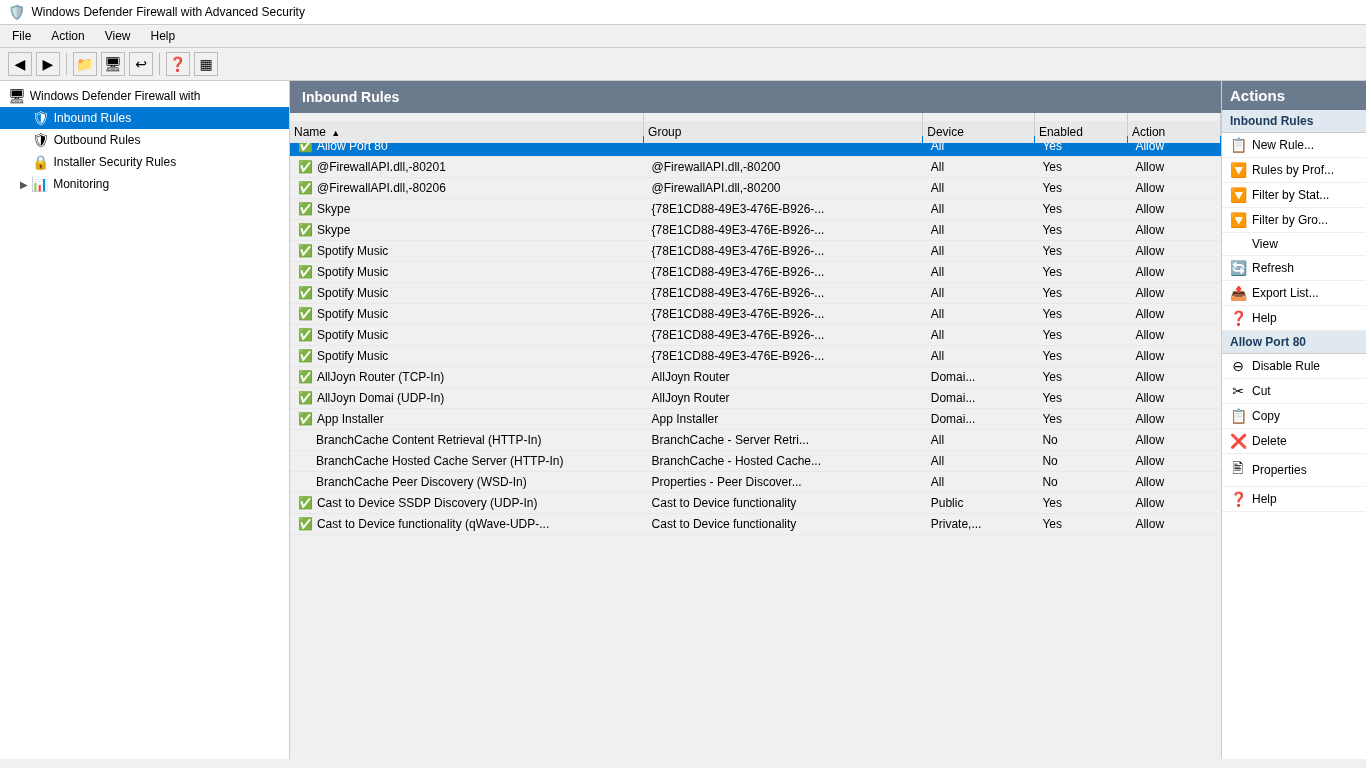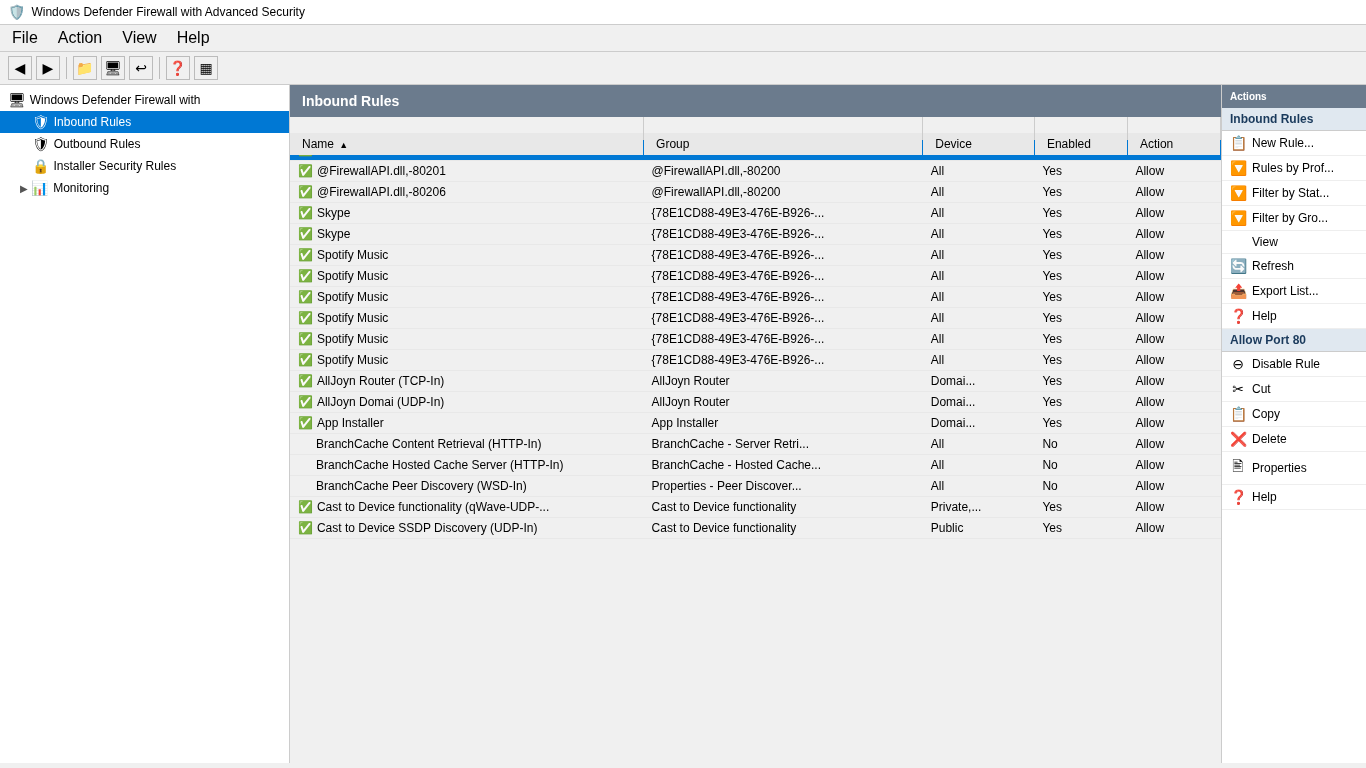--- a/index.html
+++ b/index.html
@@ -22,21 +22,21 @@
       background: #f0f0f0;
       display: flex;
       align-items: center;
       padding: 2px 4px;
       border-bottom: 1px solid #ccc;
       gap: 4px;
     }
     .menu-item {
       padding: 2px 8px;
       cursor: pointer;
-      font-size: 16px;
+      font-size: 12px;
     }
 
     
     .toolbar {
       background: #f0f0f0;
       display: flex;
       align-items: center;
       padding: 4px 8px;
       border-bottom: 1px solid #ccc;
       gap: 4px;
@@ -100,26 +100,26 @@
       overflow-x: hidden;
     }
     table {
       width: 100%;
       border-collapse: collapse;
     }
     thead th {
       background: #e8e8e8;
       border-bottom: 1px solid #ccc;
       border-right: 1px solid #ccc;
-      padding: 4px 12px;
+      padding: 4px 4px;
       text-align: left;
       font-weight: normal;
       font-size: 12px;
       position: sticky;
-      top: 16px;
+      top: 8px;
       cursor: pointer;
       user-select: none;
     }
     .sort-arrow { font-size: 9px; margin-left: 2px; }
     tbody tr { border-bottom: 1px solid #e8e8e8; margin-left: 36px; }
     tbody tr.selected-row { background: #0078d4; color: white; }
     tbody td {
       padding: 3px 8px;
       font-size: 12px;
       white-space: nowrap;
@@ -141,21 +141,21 @@
       width: 145px;
       background: #fff;
       border-left: 1px solid #ccc;
       overflow-y: auto;
       padding: 0;
     }
     .actions-header {
       background: #6b7b8d;
       color: white;
       padding: 6px 8px;
-      font-size: 10px;
+      font-size: 15px;
       font-weight: bold;
     }
     .action-section-title {
       background: #e0e8f0;
       padding: 4px 8px;
       font-weight: bold;
       font-size: 12px;
       border-bottom: 1px solid #ccc;
       color: #1a3a5c;
     }
@@ -362,30 +362,30 @@
               <td class="col-action">Allow</td>
             </tr>
             <tr>
               <td class="col-name"><span style="display: inline-block; width: 18px;"></span><span>BranchCache Peer Discovery (WSD-In)</span></td>
               <td class="col-group">Properties - Peer Discover...</td>
               <td class="col-profile">All</td>
               <td class="col-enabled">No</td>
               <td class="col-action">Allow</td>
             </tr>
             <tr>
+              <td class="col-name"><span class="rule-icon green-check">✅</span><span>Cast to Device SSDP Discovery (UDP-In)</span></td>
+              <td class="col-group">Cast to Device functionality</td>
+              <td class="col-profile">Public</td>
+              <td class="col-enabled">Yes</td>
+              <td class="col-action">Allow</td>
+            </tr>
+            <tr>
               <td class="col-name"><span class="rule-icon green-check">✅</span><span>Cast to Device functionality (qWave-UDP-...</span></td>
               <td class="col-group">Cast to Device functionality</td>
               <td class="col-profile">Private,...</td>
-              <td class="col-enabled">Yes</td>
-              <td class="col-action">Allow</td>
-            </tr>
-            <tr>
-              <td class="col-name"><span class="rule-icon green-check">✅</span><span>Cast to Device SSDP Discovery (UDP-In)</span></td>
-              <td class="col-group">Cast to Device functionality</td>
-              <td class="col-profile">Public</td>
               <td class="col-enabled">Yes</td>
               <td class="col-action">Allow</td>
             </tr>
           </tbody>
       </table>
     </div>
   </div>
 
   <div class="right-panel">
     <div class="actions-header">

